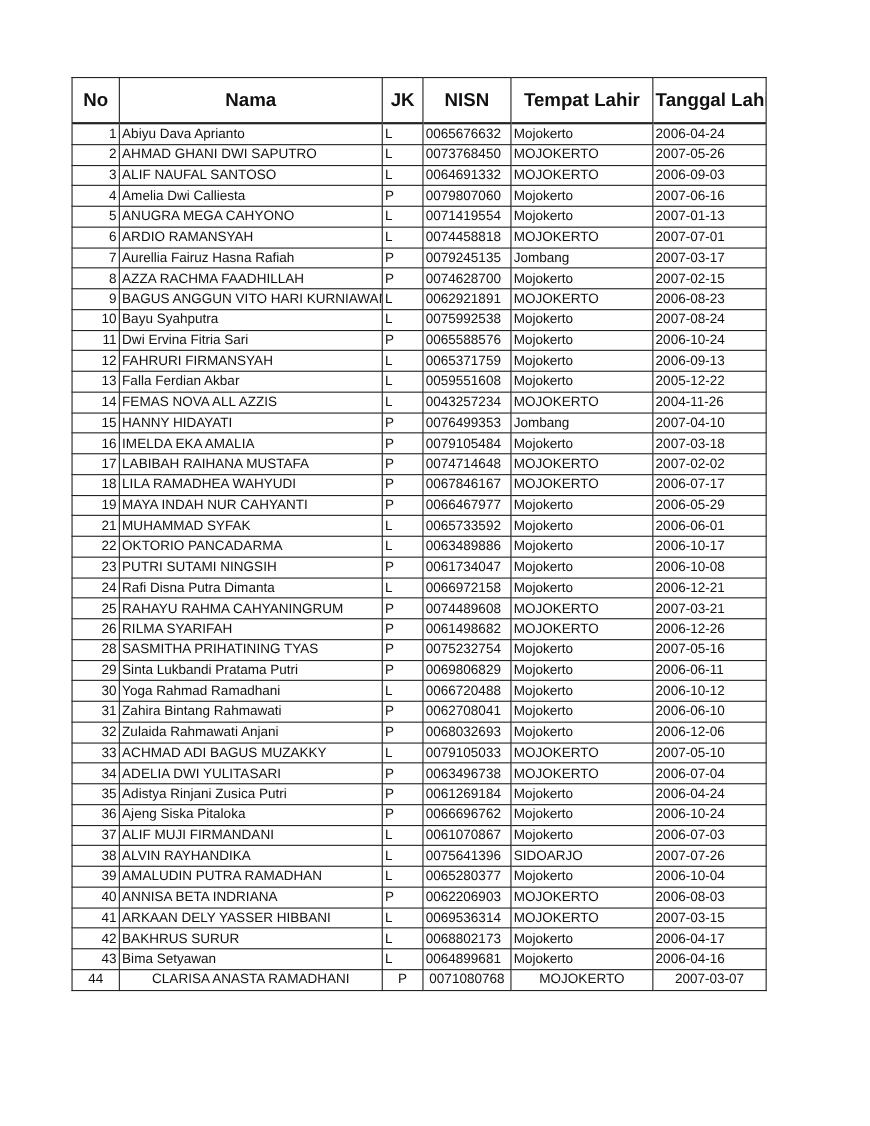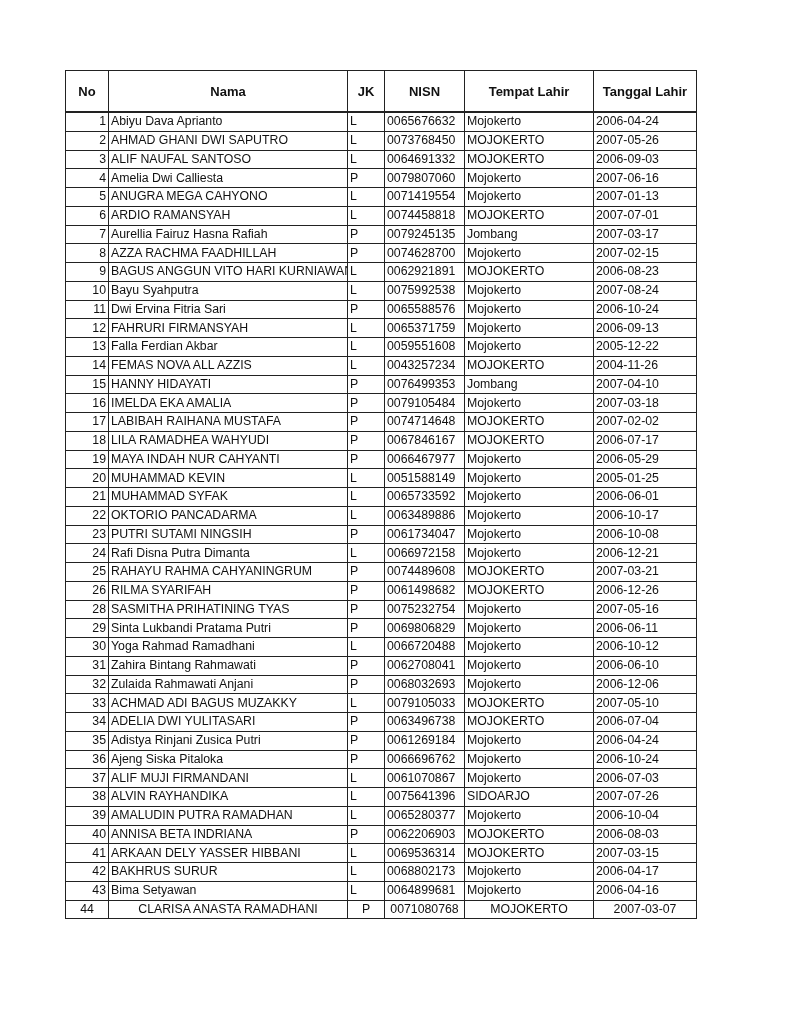--- a/index.html
+++ b/index.html
@@ -15,21 +15,21 @@
   table.sheet col.c-jk { width: 37px; }
   table.sheet col.c-nisn { width: 80px; }
   table.sheet col.c-tempat { width: 129px; }
   table.sheet col.c-tgl { width: 103px; }
   table.sheet th, table.sheet td {
     border: 1px solid #222;
     padding: 0 2px;
     white-space: nowrap; overflow: hidden;
   }
   table.sheet thead th {
-    height: 40px; font-weight: bold; font-size: 13px; text-align: center;
+    height: 40px; font-weight: bold; font-size: 17px; text-align: center;
     border-bottom: 2px solid #222; border-top: 1.5px solid #222;
   }
   table.sheet thead th:first-child { border-left: 1.5px solid #222; }
   table.sheet thead th:last-child { border-right: 1.5px solid #222; margin-top: 29px; }
   table.sheet tbody td {
     height: 17.75px; font-size: 12.3px; line-height: 17px; padding-top: 0; padding-bottom: 0;
   }
   table.sheet tbody td:first-child { text-align: right; border-left: 1.5px solid #222; }
   table.sheet tbody td:last-child { border-right: 1.5px solid #222; }
   table.sheet tbody tr:last-child td { border-bottom: 1.5px solid #222; text-align: center; }
@@ -204,28 +204,20 @@
       </tr>
       <tr>
         <td>19</td>
         <td class="clip">MAYA INDAH NUR CAHYANTI</td>
         <td>P</td>
         <td>0066467977</td>
         <td>Mojokerto</td>
         <td>2006-05-29</td>
       </tr>
       <tr>
-        <td>20</td>
-        <td class="clip">MUHAMMAD KEVIN</td>
-        <td>L</td>
-        <td>0051588149</td>
-        <td>Mojokerto</td>
-        <td>2005-01-25</td>
-      </tr>
-      <tr>
         <td>21</td>
         <td class="clip">MUHAMMAD SYFAK</td>
         <td>L</td>
         <td>0065733592</td>
         <td>Mojokerto</td>
         <td>2006-06-01</td>
       </tr>
       <tr>
         <td>22</td>
         <td class="clip">OKTORIO PANCADARMA</td>

